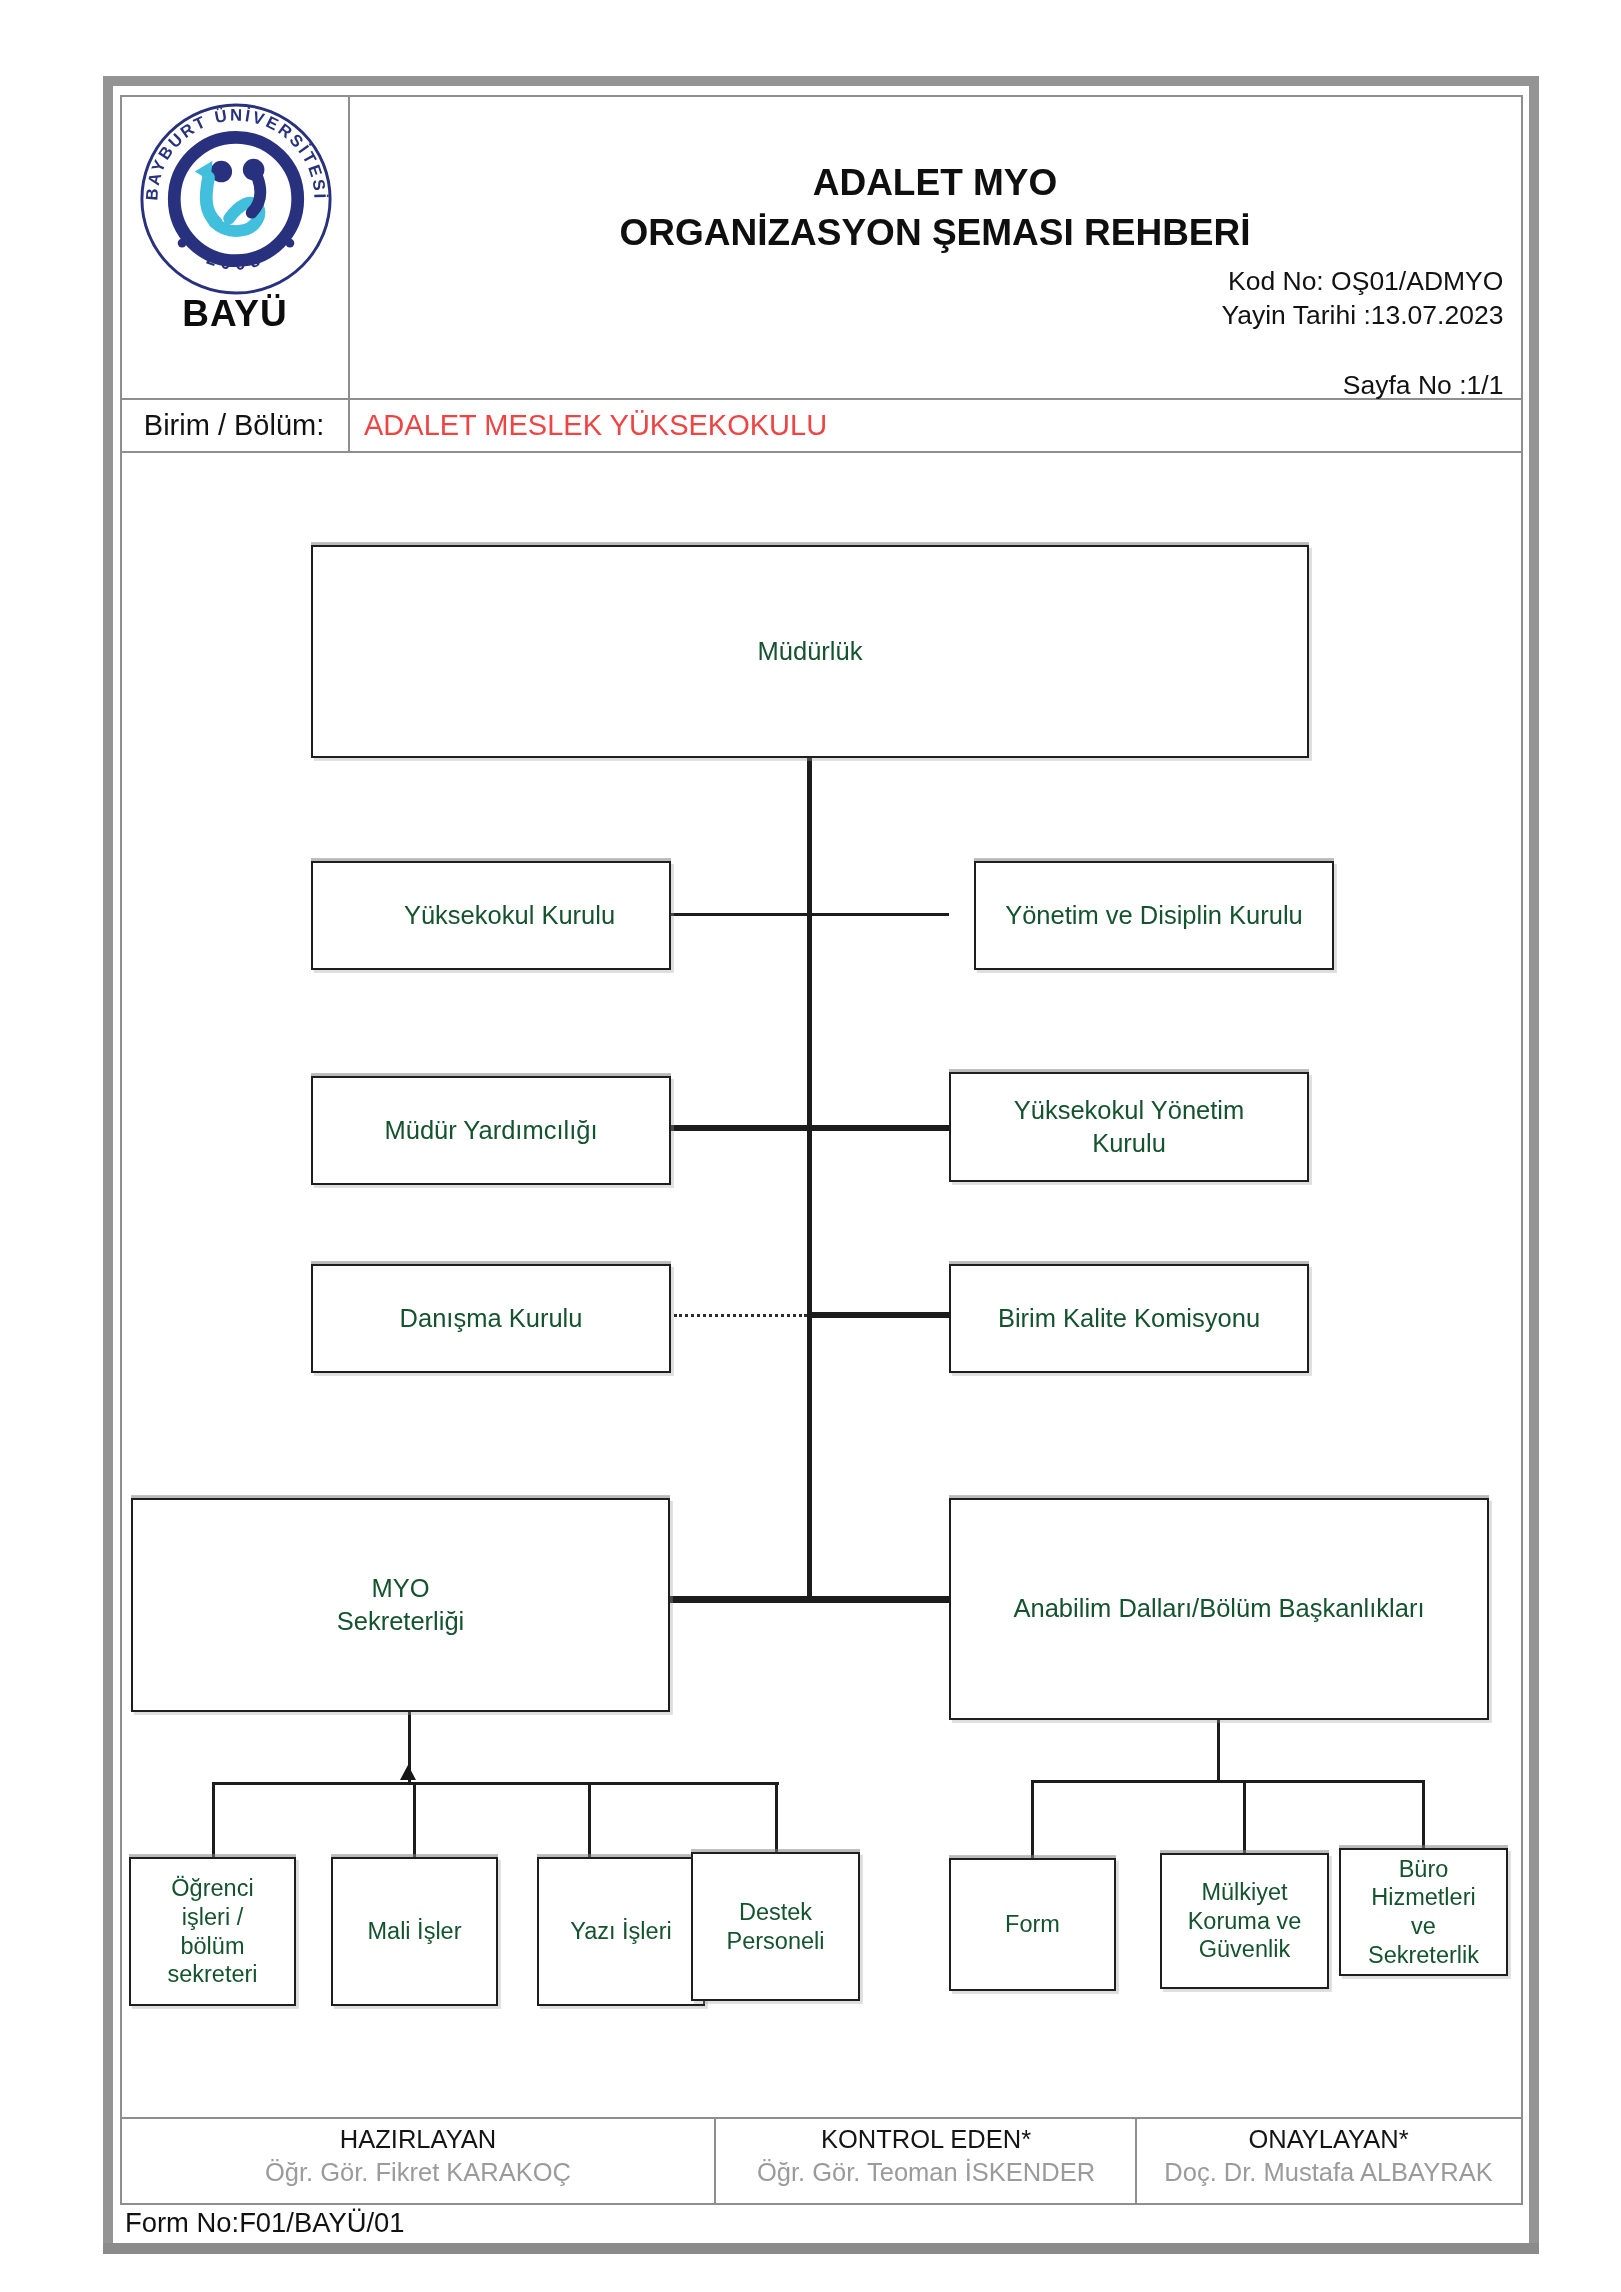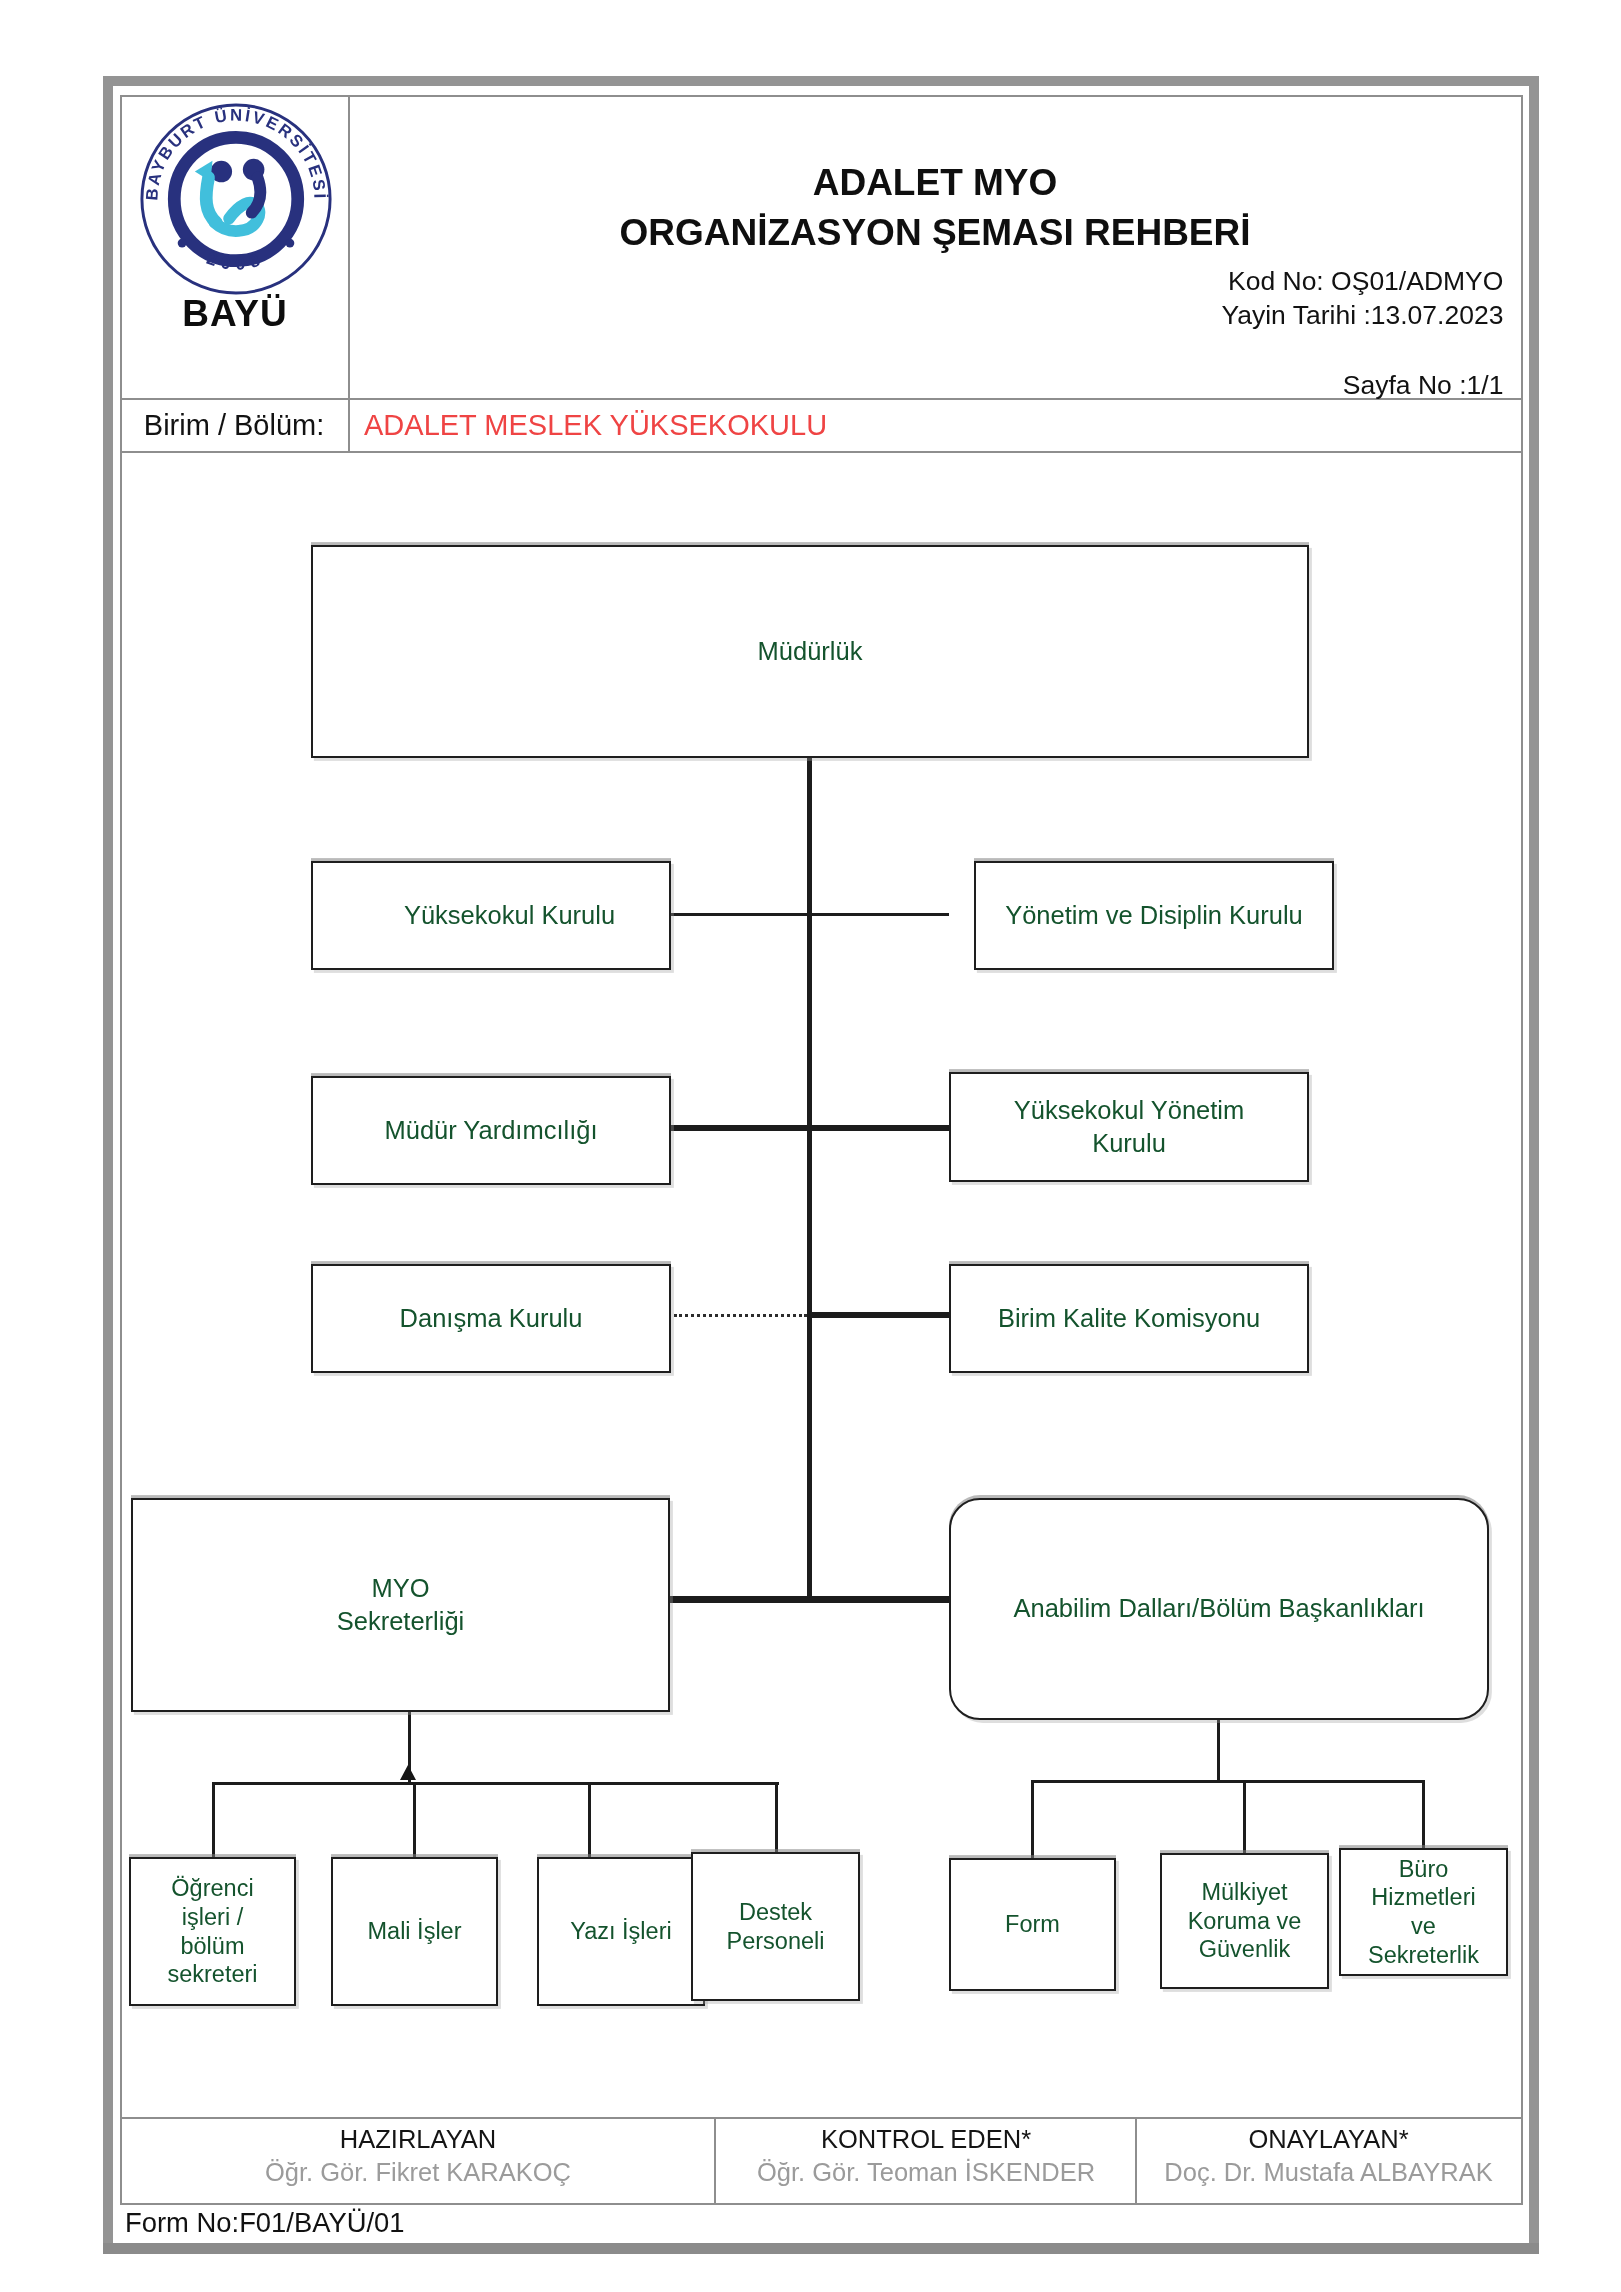--- a/index.html
+++ b/index.html
@@ -48,21 +48,21 @@
         box-shadow:0 -2.9px 0 rgba(130,130,130,.55), 2.9px 2.9px 0 rgba(160,160,160,.35);}
   .node.big{border-width:2.9px;}
   #n-mudurluk{left:311px;top:545px;width:998px;height:213px;}
   #n-yk{left:311px;top:861px;width:360px;height:109px;padding-left:37px;}
   #n-ydk{left:949px;top:861px;width:360px;height:109px;margin-left:25px;}
   #n-my{left:311px;top:1076px;width:360px;height:109px;}
   #n-yyk{left:949px;top:1072px;width:360px;height:110px;}
   #n-dk{left:311px;top:1264px;width:360px;height:109px;}
   #n-bkk{left:949px;top:1264px;width:360px;height:109px;}
   #n-myo{left:131px;top:1498px;width:539px;height:214px;}
-  #n-abd{left:949px;top:1498px;width:540px;height:222px;padding:0 23px;border-radius:31px;}
+  #n-abd{left:949px;top:1498px;width:540px;height:222px;padding:0 23px;}
   .node.small{font-size:23.5px;line-height:1.22;}
   #n-ogr{left:129px;top:1857px;width:167px;height:149px;}
   #n-mali{left:331px;top:1857px;width:167px;height:149px;}
   #n-yazi{left:537px;top:1857px;width:168px;height:149px;}
   #n-destek{left:691px;top:1852px;width:169px;height:149px;}
   #n-hukuk{left:949px;top:1858px;width:167px;height:133px;}
   #n-mulk{left:1160px;top:1853px;width:169px;height:136px;}
   #n-buro{left:1339px;top:1848px;width:169px;height:128px;}
 
   

